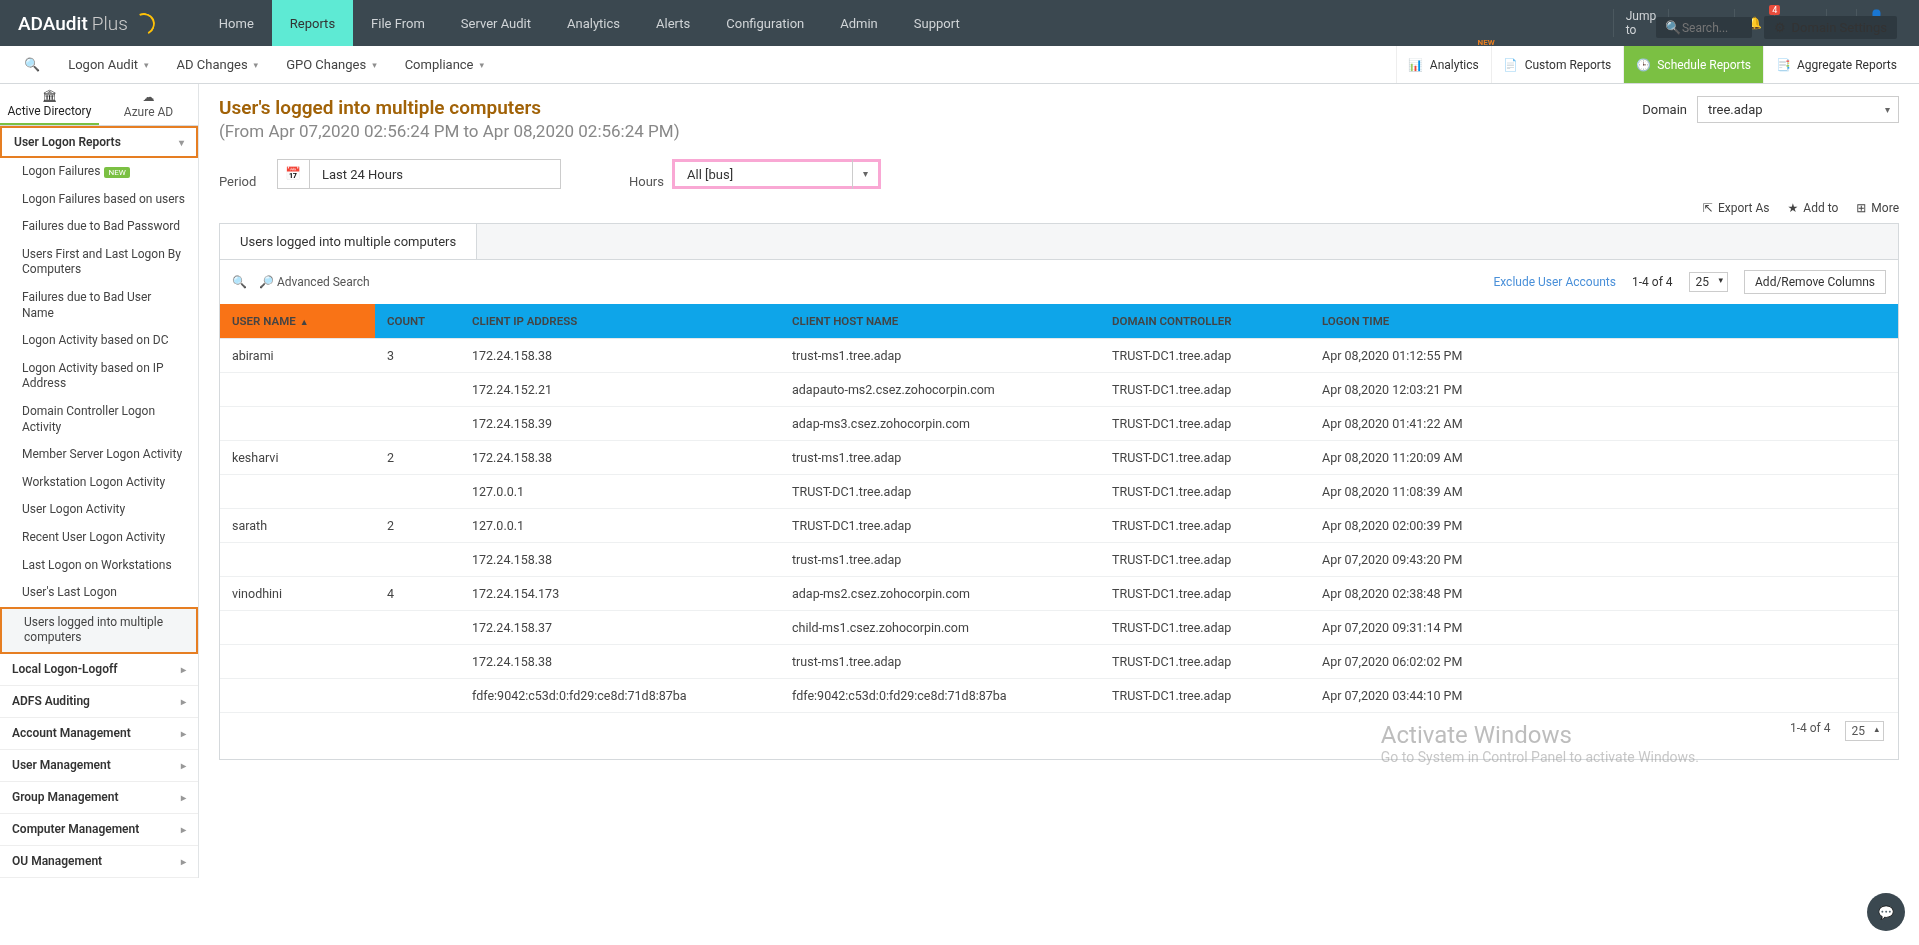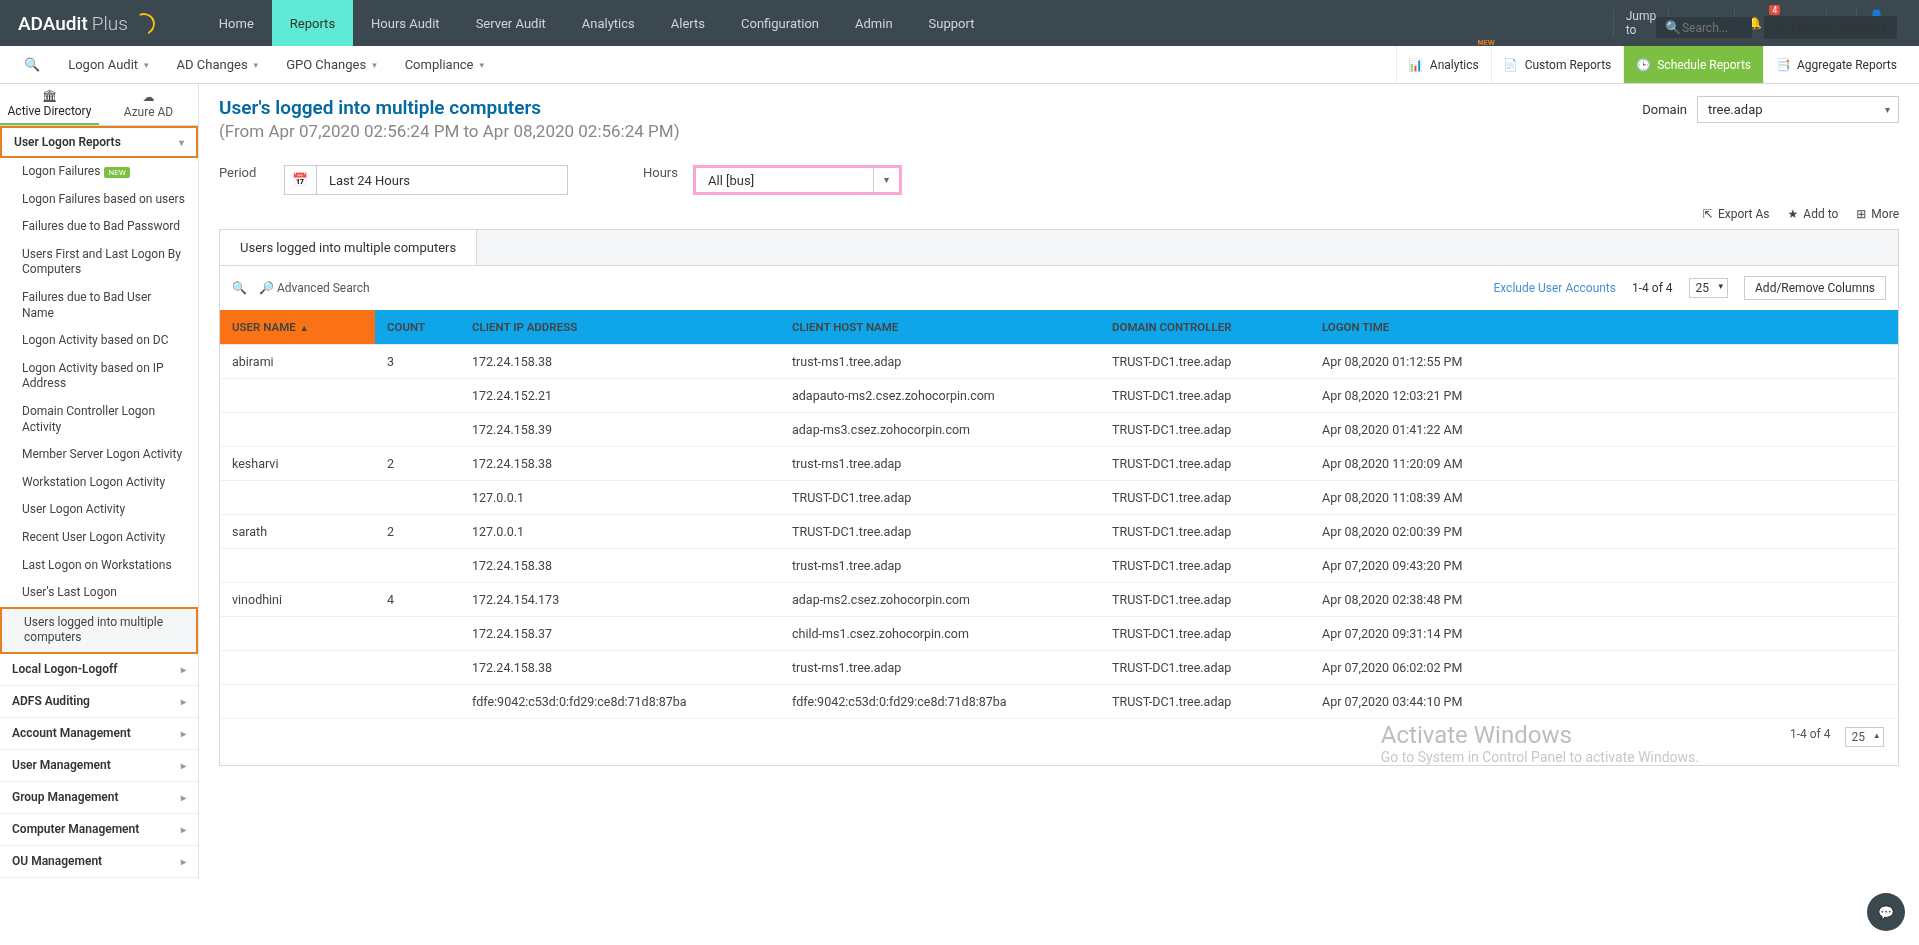--- a/index.html
+++ b/index.html
@@ -43,28 +43,28 @@
 .side-section { height: 32px; display: flex; align-items: center; padding: 0 12px; font-size: 12px; font-weight: 600; cursor: pointer; border-bottom: 1px solid #eee; position: relative; }
 .side-section.highlighted { border: 2px solid #e67e22; }
 .chev-r { margin-left: auto; font-size: 10px; opacity: .5; }
 
 .side-list { }
 .side-item { padding: 6px 12px 6px 22px; font-size: 12px; color: #444; cursor: pointer; line-height: 1.3; }
 .side-item.selected { background: #f4f6f7; border: 2px solid #e67e22; }
 .new-tag { background: #7bc043; color: #fff; font-size: 8px; padding: 1px 4px; border-radius: 2px; margin-left: 4px; }
 
 .content { flex: 1; padding: 12px 20px; background: #fff; }
-.page-title { font-size: 19px; font-weight: 600; color: #0369a1; }
+.page-title { font-size: 19px; font-weight: 600; color: #a16207; }
 .page-sub { font-size: 17px; color: #888; margin-top: 2px; }
 .title-row { display: flex; align-items: flex-start; }
 .domain-sel { margin-left: auto; display: flex; align-items: center; gap: 10px; font-size: 13px; }
 .domain-dd { border: 1px solid #ccc; padding: 5px 30px 5px 10px; width: 202px; position: relative; }
 .dd-caret { position: absolute; right: 8px; top: 7px; font-size: 10px; color: #666; }
 
-.filter-row { display: flex; align-items: flex-start; margin-top: 24px; gap: 15px; font-size: 13px; }
+.filter-row { display: flex; align-items: flex-end; margin-top: 18px; gap: 8px; font-size: 13px; }
 .filter-label { width: 50px; color: #555; }
 .period-box { border: 1px solid #ccc; display: flex; align-items: center; height: 30px; }
 .period-cal { width: 32px; text-align: center; border-right: 1px solid #ccc; line-height: 30px; color: #666; }
 .period-val { padding: 0 12px; width: 250px; }
 .hours-label { margin-left: 60px; color: #555; }
 .hours-dd { border: 3px solid #f9a8d4; height: 30px; display: flex; align-items: center; width: 209px; position: relative; }
 .hours-val { padding: 0 12px; flex: 1; }
 .hours-caret { width: 26px; text-align: center; border-left: 1px solid #ccc; line-height: 30px; font-size: 10px; color: #666; }
 
 .action-row { display: flex; justify-content: flex-end; gap: 18px; margin-top: 12px; font-size: 12px; color: #444; }
@@ -100,21 +100,21 @@
 
 <div class="topbar">
   <div class="logo">
     <span>ADAudit</span>
     <span class="logo-plus">Plus</span>
     <span class="logo-arc"></span>
   </div>
   <div class="mainnav" id="mainnav">
       <div class="mainnav-item">Home</div>
       <div class="mainnav-item active">Reports</div>
-      <div class="mainnav-item">Hours Audit</div>
+      <div class="mainnav-item">File From</div>
       <div class="mainnav-item">Server Audit</div>
       <div class="mainnav-item">Analytics</div>
       <div class="mainnav-item">Alerts</div>
       <div class="mainnav-item">Configuration</div>
       <div class="mainnav-item">Admin</div>
       <div class="mainnav-item">Support</div>
     </div>
   <div class="topbar-right">
     <div class="tr-item">
         <span>Jump to</span>

